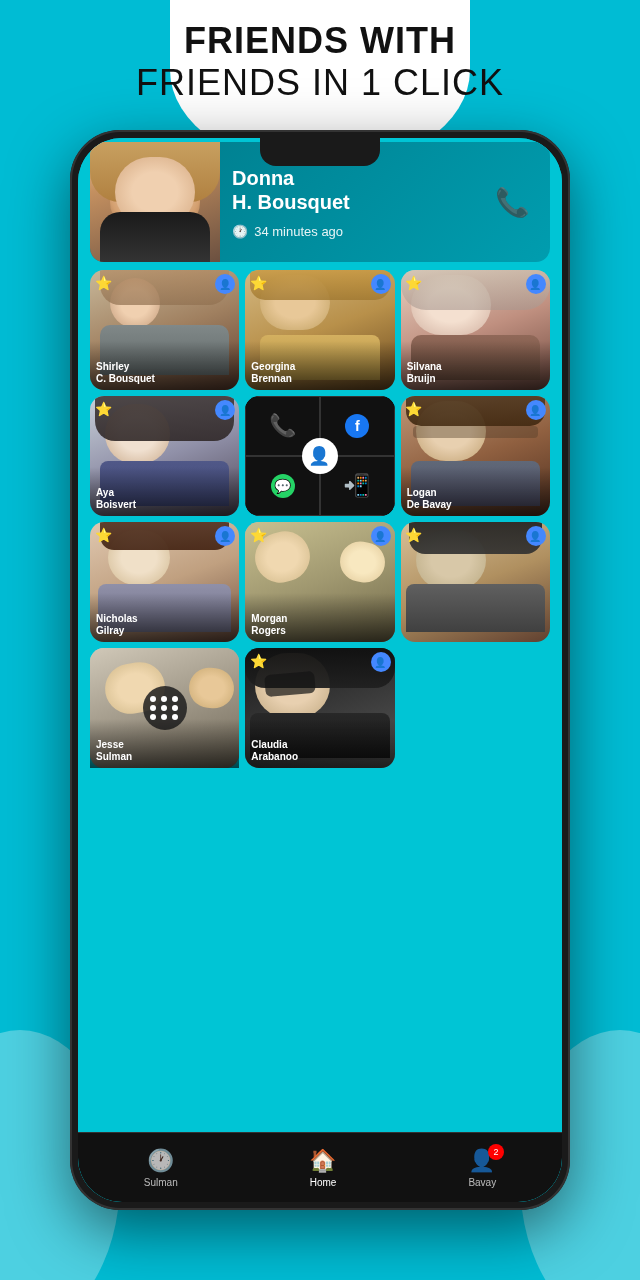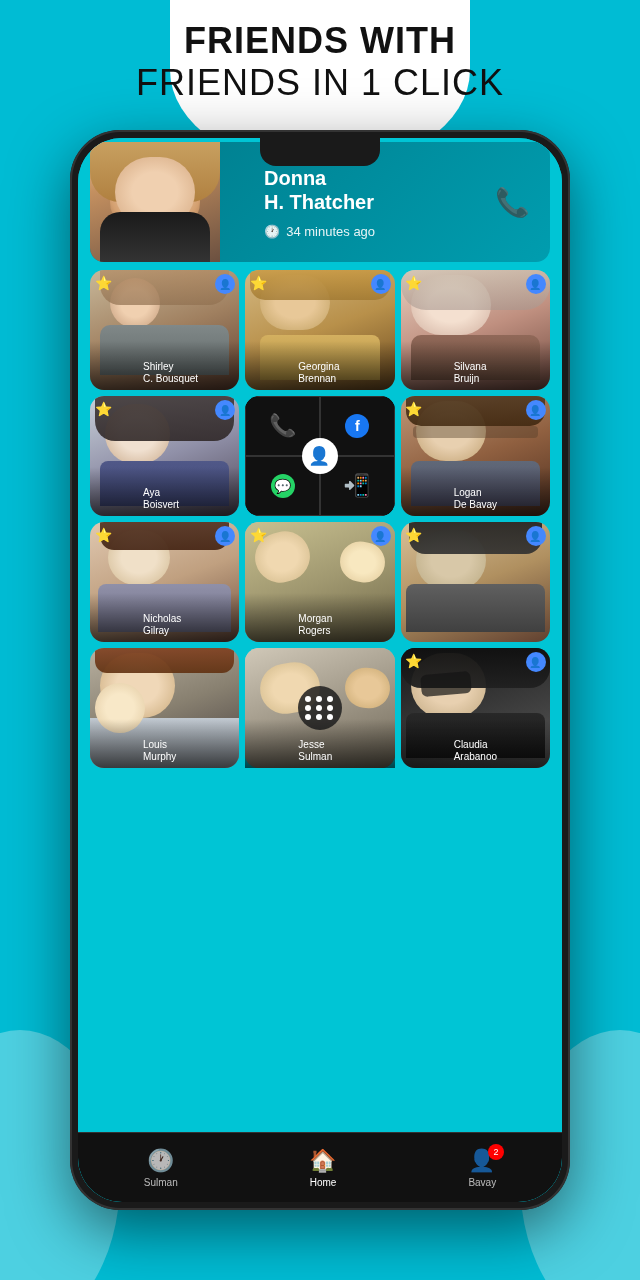--- a/index.html
+++ b/index.html
@@ -207,21 +207,20 @@
 
     
     .featured-contact {
       margin: 4px 12px 8px 12px;
       background: linear-gradient(135deg, #007a8a 0%, #009daf 100%);
       border-radius: 14px;
       display: flex;
       align-items: center;
       overflow: hidden;
       height: 120px;
-      gap: 32px;
     }
 
     .featured-photo {
       width: 130px;
       height: 120px;
       background: linear-gradient(180deg, #c8a882 0%, #9b7a5e 100%);
       flex-shrink: 0;
       position: relative;
       overflow: hidden;
     }
@@ -307,23 +306,22 @@
       bottom: 0;
       left: 0;
       right: 0;
       background: linear-gradient(transparent, rgba(0,0,0,0.65));
       padding: 20px 6px 5px 6px;
     }
 
     .contact-name {
       color: white;
       font-size: 10px;
-      font-weight: normal;
+      font-weight: bold;
       line-height: 1.2;
-      margin-left: 47px;
     }
 
     .star-badge {
       position: absolute;
       top: 5px;
       left: 5px;
       font-size: 14px;
     }
 
     .profile-badge {
@@ -544,21 +542,21 @@
 
             <div style="position:absolute;top:0;left:0;right:0;height:60px;background:linear-gradient(180deg,#c8a060 0%,#b08040 100%);border-radius:0 0 30px 30px;"></div>
 
             <div style="position:absolute;top:15px;left:25px;width:80px;height:70px;background:radial-gradient(ellipse,#f0d0b0 40%,#d4a880 100%);border-radius:40px;"></div>
 
             <div style="position:absolute;bottom:0;left:10px;right:10px;height:50px;background:linear-gradient(180deg,#1a1a1a 0%,#333 100%);border-radius:20px 20px 0 0;"></div>
           </div>
           <div class="featured-info">
             <div class="featured-name">
               <div>Donna</div>
-              <div>H. Thatcher</div>
+              <div>H. Bousquet</div>
             </div>
             <div class="featured-time">
               <span>🕐</span>
               <span>34 minutes ago</span>
             </div>
           </div>
           <div class="call-icon-large">
             📞
           </div>
         </div>
@@ -676,31 +674,20 @@
           <div class="contact-card">
             <div class="contact-photo-inner photo-8">
               <div style="position:absolute;top:8px;left:15px;width:70px;height:60px;background:radial-gradient(ellipse,#d8c8a8 40%,#b8a880 100%);border-radius:35px;"></div>
               <div style="position:absolute;top:0;left:8px;right:8px;height:32px;background:linear-gradient(180deg,#202020 0%,#303030 100%);border-radius:0 0 16px 16px;opacity:0.9;"></div>
               <div style="position:absolute;bottom:10px;left:5px;right:5px;height:48px;background:linear-gradient(180deg,#606060 0%,#404040 100%);border-radius:8px 8px 0 0;"></div>
             </div>
             <span class="star-badge">⭐</span>
             <div class="profile-badge">👤</div>
           </div>
 
-          <div class="contact-card">
-            <div class="contact-photo-inner photo-10">
-              <div style="position:absolute;top:5px;left:10px;width:75px;height:65px;background:radial-gradient(ellipse,#f0d8b8 40%,#c8a878 100%);border-radius:38px;"></div>
-              <div style="position:absolute;top:0;left:5px;right:5px;height:25px;background:linear-gradient(180deg,#804020 0%,#603010 100%);border-radius:0 0 12px 12px;opacity:0.9;"></div>
-              <div style="position:absolute;bottom:0;left:0;right:0;height:50px;background:linear-gradient(180deg,#c0c8d0 0%,#a0a8b0 100%);border-radius:0;"></div>
-              <div style="position:absolute;top:35px;left:5px;width:50px;height:50px;background:radial-gradient(ellipse,#f8e8c8 40%,#e0c8a0 100%);border-radius:28px;transform:rotate(-20deg);"></div>
-            </div>
-            <div class="contact-overlay">
-              <div class="contact-name">Louis<br>Murphy</div>
-            </div>
-          </div>
 
           <div class="dial-tile-wrapper">
             <div class="dial-photo contact-photo-inner photo-11">
               <div style="position:absolute;top:0;left:0;right:0;bottom:0;background:linear-gradient(160deg,#d0c8b8 0%,#a09888 50%,#706858 100%);"></div>
               <div style="position:absolute;top:15px;left:15px;width:60px;height:50px;background:radial-gradient(ellipse,#f0d8b0 40%,#d0b888 100%);border-radius:30px;transform:rotate(-10deg);"></div>
               <div style="position:absolute;top:20px;right:5px;width:45px;height:40px;background:radial-gradient(ellipse,#e8c898 40%,#c8a870 100%);border-radius:22px;transform:rotate(5deg);"></div>
             </div>
             <div class="dial-overlay">
               <div class="dial-dots">
                 <div class="dial-dot"></div>

